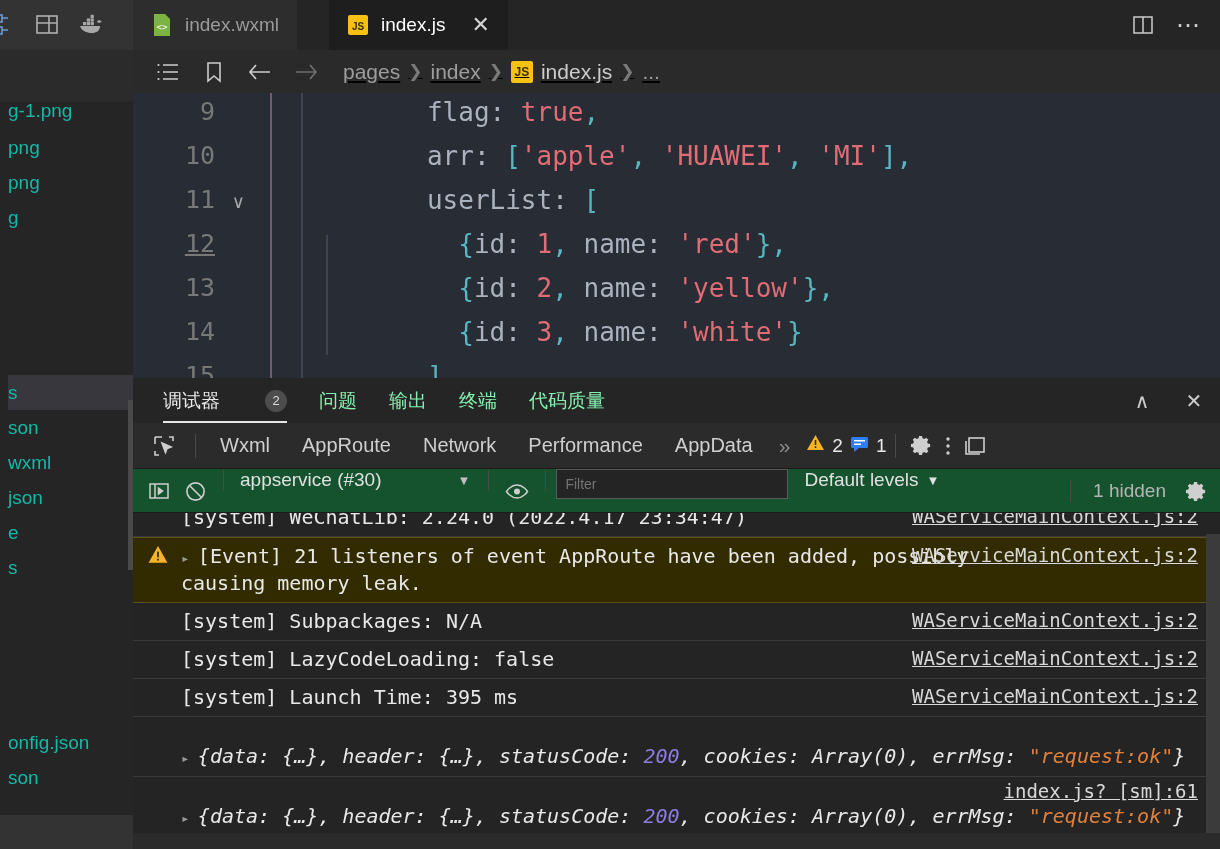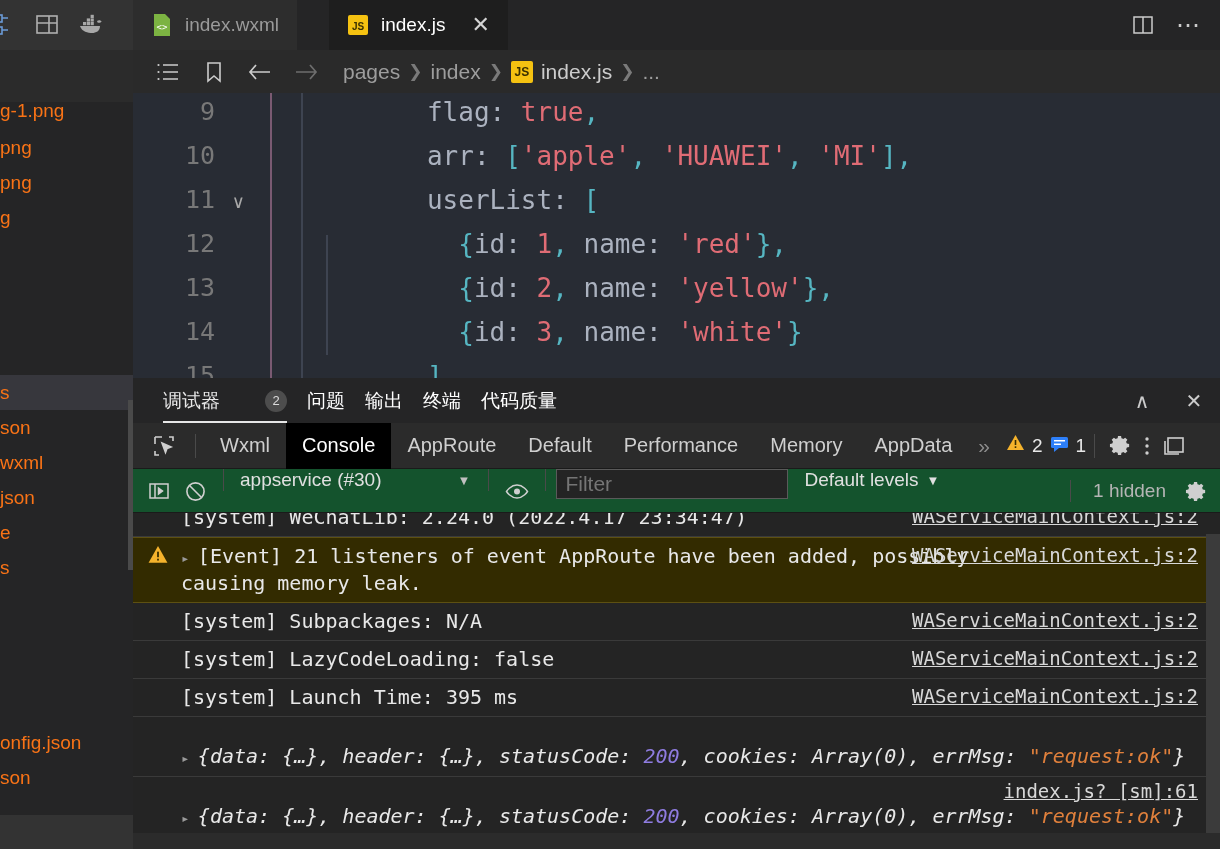--- a/index.html
+++ b/index.html
@@ -13,38 +13,38 @@
 
   
   .left-col { position: absolute; left: 0; top: 0; width: 133px; height: 849px; background: #252526; }
   .rail-top { position: absolute; left: 0; top: 0; width: 133px; height: 50px; background: #333333; }
   .rail-icons { position: absolute; left: 0; top: 10px; display: flex; align-items: center; gap: 14px; padding-left: 0px; }
   .rail-ic { width: 30px; height: 30px; display: flex; align-items: center; justify-content: center; color: #b0b0b0; }
   .explorer-head { position: absolute; left: 0; top: 50px; width: 133px; height: 52px; background: #2b2b2b; }
   .dots3 { position: absolute; left: 80px; top: 76px; display: flex; gap: 5px; }
   .dots3 i { width: 5px; height: 5px; border-radius: 50%; display: block; }
   .ex-list { position: absolute; left: 0; top: 102px; width: 133px; height: 747px; background: #252526; overflow: hidden; }
-  .ex-row { height: 35px; line-height: 35px; font-size: 19px; color: #f97316; padding-left: 0px; white-space: nowrap; }
+  .ex-row { height: 35px; line-height: 35px; font-size: 19px; color: #14b8a6; padding-left: 0px; white-space: nowrap; margin-left: 8px; }
   .ex-row.sel { background: #37373d; }
   .ex-spacer { height: 35px; }
   .left-scroll-v { position: absolute; left: 128px; top: 400px; width: 5px; height: 170px; background: #4a4a4a; }
 
   
   .tabbar { position: absolute; left: 133px; top: 0; width: 1087px; height: 50px; background: #252526; }
   .tab { position: absolute; top: 0; height: 50px; display: flex; align-items: center; gap: 12px; padding: 0 18px;
          font-size: 19px; color: #9a9a9a; background: #2d2d2d; cursor: default; }
   .tab.active { background: #1e1e1e; color: #ffffff; }
   .tab .fico { width: 22px; height: 26px; flex: 0 0 auto; display:flex; align-items:center; justify-content:center; }
   .tab .closex { font-size: 22px; color: #d4d4d4; margin-left: 14px; line-height: 1; }
   .tabbar-right { position: absolute; right: 0; top: 0; height: 50px; display: flex; align-items: center; gap: 22px; padding-right: 20px; }
   .tbr-ic { color: #cccccc; display: flex; align-items: center; justify-content: center; }
 
   
   .crumbbar { position: absolute; left: 133px; top: 50px; width: 1087px; height: 43px; background: #2a2a2a;
-              display: flex; align-items: center; gap: 0; }
+              display: flex; align-items: center; gap: 0; text-decoration: underline; }
   .cb-ic { width: 46px; height: 43px; display: flex; align-items: center; justify-content: center; color: #cccccc; }
   .cb-ic.dim { color: #6e6e6e; }
   .crumbs { display: flex; align-items: center; gap: 8px; font-size: 21px; color: #9d9d9d; margin-left: 14px; }
   .crumbs .sep { color: #7a7a7a; font-size: 17px; }
   .crumbs .cur { color: #cccccc; }
   .crumbs .jsbadge { width: 22px; height: 22px; background: #f5c211; color: #3a3000; font-size: 12px; font-weight: bold;
                      display: flex; align-items: center; justify-content: center; border-radius: 2px; font-family: "Liberation Sans", sans-serif; }
 
   
   .editor { position: absolute; left: 133px; top: 93px; width: 1087px; height: 285px; background: #282c34; overflow: hidden; }
@@ -55,21 +55,21 @@
   .vline-ind { position: absolute; left: 193px; top: 0; width: 2px; height: 285px; background: #3e4451; }
   .vline-blk { position: absolute; left: 168px; top: 0; width: 2px; height: 285px; background: #3e4451; }
   .code { position: absolute; left: 200px; top: 0; width: 900px; font-family: "DejaVu Sans Mono", monospace; font-size: 26px; white-space: pre; }
   .code .cl { position: absolute; left: 0; color: #abb2bf; }
   .tk-w { color: #abb2bf; } .tk-r { color: #e06c75; } .tk-c { color: #56b6c2; }
 
   
   .panel { position: absolute; left: 133px; top: 378px; width: 1087px; height: 471px; background: #1e1e1e; }
   .panel-head { position: absolute; left: 0; top: 0; width: 1087px; height: 45px; background: #252526;
                 display: flex; align-items: center; }
-  .ph-tab { font-size: 19px; color: #ffffff; margin-left: 20px; height: 45px; display: flex; align-items: center; gap: 10px; position: relative; }
+  .ph-tab { font-size: 19px; color: #86efac; margin-left: 32px; height: 45px; display: flex; align-items: center; gap: 10px; position: relative; }
   .ph-tab:first-child { margin-left: 30px; }
   .ph-tab.active { color: #e7e7e7; gap: 45px; }
   .ph-tab.active::after { content: ""; position: absolute; left: 0; right: 0; bottom: 0; height: 2px; background: #e7e7e7; }
   .ph-badge { width: 22px; height: 22px; border-radius: 50%; background: #4d4d4d; color: #dcdcdc;
               font-size: 13px; display: flex; align-items: center; justify-content: center; }
   .ph-right { position: absolute; right: 14px; top: 0; height: 45px; display: flex; align-items: center; gap: 28px; }
   .ph-right .ic { color: #cccccc; font-size: 20px; display: flex; align-items: center; justify-content: center; width: 24px; height: 24px; }
 
   .dt-tabs { position: absolute; left: 0; top: 45px; width: 1087px; height: 46px; background: #2b2b2b;
              display: flex; align-items: center; border-bottom: 1px solid #1a1a1a; }
@@ -82,21 +82,21 @@
   .dt-counts .warnnum { color: #e8e8e8; }
   .dt-counts .infonum { color: #e8e8e8; }
 
   .cons-tool { position: absolute; left: 0; top: 91px; width: 1087px; height: 44px; background: #14532d;
                display: flex; align-items: flex-start; border-bottom: 1px solid #1a1a1a; }
   .ct-ic { width: 36px; height: 44px; display: flex; align-items: center; justify-content: center; color: #cfcfcf; }
   .ct-sel { display: flex; align-items: center; gap: 10px; font-size: 19px; color: #e0e0e0; margin-left: 6px; }
   .ct-sel .caret { color: #c0c0c0; font-size: 13px; margin-left: 66px; }
   .ct-vdiv { width: 1px; height: 22px; background: #4a4a4a; margin: 0 10px; }
   .ct-filter { width: 232px; height: 30px; background: #242424; border: 1px solid #5a5a5a; color: #bdbdbd;
-               font-size: 21px; padding: 0 8px; outline: none; font-family: "Liberation Sans", sans-serif; }
+               font-size: 14px; padding: 0 8px; outline: none; font-family: "Liberation Sans", sans-serif; }
   .ct-levels { font-size: 19px; color: #e0e0e0; margin-left: 16px; display: flex; align-items: center; gap: 8px; }
   .ct-right { position: absolute; right: 6px; display: flex; align-items: center; gap: 12px; }
   .ct-hidden { font-size: 19px; color: #b5b5b5; }
 
   .cons-body { position: absolute; left: 0; top: 135px; width: 1087px; height: 336px; background: #242424; overflow: hidden; }
   .logrow { position: relative; width: 1087px; border-bottom: 1px solid #3a3a3a; background: #242424;
             font-family: "DejaVu Sans Mono", monospace; font-size: 20px; color: #e8e8e8; }
   .logrow.warn { background: #332b00; border-top: 1px solid #5d5012; border-bottom: 1px solid #5d5012; }
   .logrow .txt { padding: 5px 0 5px 48px; white-space: pre-wrap; line-height: 1.35; }
   .logrow .warnicon { position: absolute; left: 14px; top: 7px; font-size: 19px; }
@@ -250,21 +250,21 @@
       <span>...</span>
     </span>
   </div>
 
   <div class="editor">
     <div class="gutter" id="gutter">
         <div class="ln" style="top: 4px;">9</div>
         <div class="ln" style="top: 48px;">10</div>
         <div class="ln" style="top: 92px;">11</div>
         <div class="fold" style="top: 98px;">∨</div>
-        <div class="ln" style="top: 136px;">12</div>
+        <div class="ln" style="top: 136px; text-decoration: underline;">12</div>
         <div class="ln" style="top: 180px;">13</div>
         <div class="ln" style="top: 224px;">14</div>
         <div class="ln" style="top: 268px;">15</div>
       </div>
     <div class="vline-pink"></div>
     <div class="vline-blk" style="top:0;height:285px;"></div>
     <div class="vline-ind" style="top:142px;height:120px;"></div>
     <div class="code" id="codelines"><div class="cl" style="top: 4px;"><span class="tk-w">      flag: </span><span class="tk-r">true</span><span class="tk-c">,</span></div><div class="cl" style="top: 48px;"><span class="tk-w">      arr: </span><span class="tk-c">[</span><span class="tk-r">'apple'</span><span class="tk-c">, </span><span class="tk-r">'HUAWEI'</span><span class="tk-c">, </span><span class="tk-r">'MI'</span><span class="tk-c">],</span></div><div class="cl" style="top: 92px;"><span class="tk-w">      userList: </span><span class="tk-c">[</span></div><div class="cl" style="top: 136px;"><span class="tk-w">        </span><span class="tk-c">{</span><span class="tk-w">id: </span><span class="tk-r">1</span><span class="tk-c">, </span><span class="tk-w">name: </span><span class="tk-r">'red'</span><span class="tk-c">},</span></div><div class="cl" style="top: 180px;"><span class="tk-w">        </span><span class="tk-c">{</span><span class="tk-w">id: </span><span class="tk-r">2</span><span class="tk-c">, </span><span class="tk-w">name: </span><span class="tk-r">'yellow'</span><span class="tk-c">},</span></div><div class="cl" style="top: 224px;"><span class="tk-w">        </span><span class="tk-c">{</span><span class="tk-w">id: </span><span class="tk-r">3</span><span class="tk-c">, </span><span class="tk-w">name: </span><span class="tk-r">'white'</span><span class="tk-c">}</span></div><div class="cl" style="top: 268px;"><span class="tk-c">      ]</span></div></div>
   </div>
 
@@ -295,25 +295,23 @@
 
     <div class="dt-tabs">
       <span class="dt-pick">
         <svg width="24" height="24" viewBox="0 0 24 24" fill="none" stroke="#cfcfcf" stroke-width="1.6">
           <path d="M3 3h7M3 3v7M3 17v4h4M17 3h4v4"></path>
           <path d="M10 9l9 4-4 1.5-1.5 4z" fill="#cfcfcf" stroke="#cfcfcf"></path>
         </svg>
       </span>
       <span class="dt-div"></span>
       <span class="dt-tab">Wxml</span>
-      <span class="dt-tab active">Console</span>
       <span class="dt-tab">AppRoute</span>
-      <span class="dt-tab">Default</span>
+      <span class="dt-tab">Network</span>
       <span class="dt-tab">Performance</span>
-      <span class="dt-tab">Memory</span>
       <span class="dt-tab">AppData</span>
       <span class="dt-more">»</span>
       <span class="dt-counts">
         <span>
           <svg width="19" height="18" viewBox="0 0 19 18">
               <path d="M9.5 1l8.5 15H1z" fill="#f5b32c"></path>
           <rect x="8.7" y="6" width="1.6" height="5" fill="#3a2e00"></rect>
               <rect x="8.7" y="12.3" width="1.6" height="1.7" fill="#3a2e00"></rect>
             </svg>
         </span>

